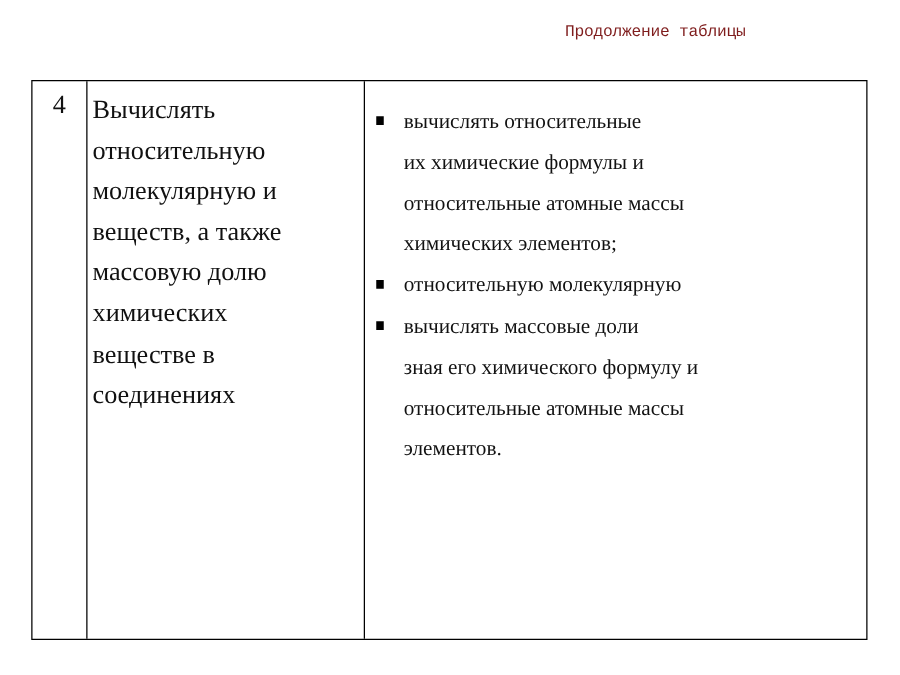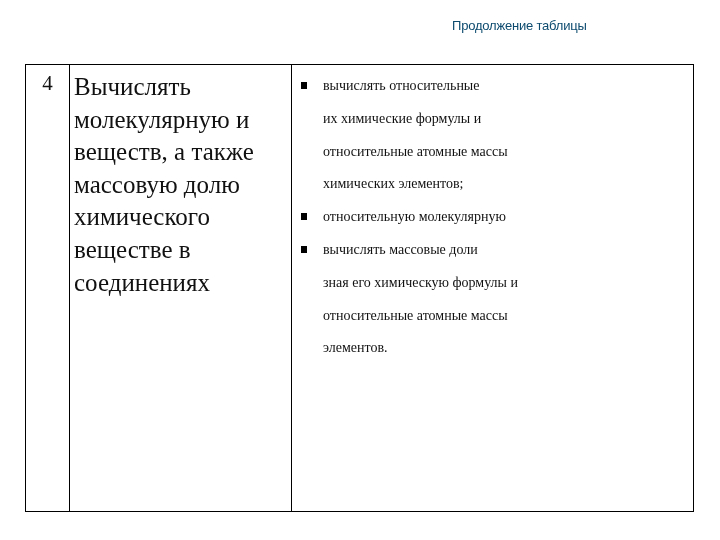--- a/index.html
+++ b/index.html
@@ -1,82 +1,83 @@
 <!DOCTYPE html>
 <html><head>
 <meta charset="utf-8">
 <style>
   html, body { margin:0; padding:0; background:#ffffff; }
   body { width:720px; height:540px; position:relative; overflow:hidden; }
   .caption {
     position:absolute; left:452px; top:18px;
-    font-family:Liberation Sans, sans-serif; font-size:13px; color:#0c4a6e;
+    font-family:Liberation Mono, monospace; font-size:13px; color:#7f1d1d;
     letter-spacing:-0.2px;
   }
   .table {
     position:absolute; left:25px; top:64px; width:669px; height:448px;
     border:1.5px solid #000; box-sizing:border-box;
     font-family:"Liberation Serif", serif; color:#111;
   }
   .vline { position:absolute; top:0; bottom:0; width:0; border-left:1.5px solid #000; }
   .vline.v1 { left:43px; }
   .vline.v2 { left:265px; }
   .num {
     position:absolute; left:0; width:43px; top:6px; text-align:center;
     font-size:21px;
   }
   .left-cell {
     position:absolute; left:48px; top:6px; width:210px;
-    font-size:25px; line-height:32.6px;
+    font-size:21px; line-height:32.6px;
   }
   .left-cell div { white-space:nowrap; }
   .right-cell {
-    position:absolute; left:270px; top:5px; width:395px;
-    font-size:14px; line-height:32.8px;
+    position:absolute; left:270px; top:16px; width:395px;
+    font-size:17px; line-height:32.8px;
   }
   .bullet-item { position:relative; padding-left:27px; }
   .bullet-item .line { white-space:nowrap; }
   .bullet {
     position:absolute; left:5px; top:12px; width:6px; height:7px; background:#000;
   }
 </style>
 </head>
 <body>
 
 <div class="caption">Продолжение таблицы</div>
 
 <div class="table">
   <div class="vline v1"></div>
   <div class="vline v2"></div>
 
   <div class="num">4</div>
 
   <div class="left-cell">
     <div>Вычислять</div>
+    <div>относительную</div>
     <div>молекулярную и</div>
     <div>веществ, а также</div>
     <div>массовую долю</div>
-    <div>химического</div>
+    <div>химических</div>
     <div>веществе в</div>
     <div>соединениях</div>
   </div>
 
   <div class="right-cell">
     <div class="bullet-item">
       <span class="bullet"></span>
       <div class="line">вычислять относительные</div>
       <div class="line">их химические формулы и</div>
       <div class="line">относительные атомные массы</div>
       <div class="line">химических элементов;</div>
     </div>
     <div class="bullet-item">
       <span class="bullet"></span>
       <div class="line">относительную молекулярную</div>
     </div>
     <div class="bullet-item">
       <span class="bullet"></span>
       <div class="line">вычислять массовые доли</div>
-      <div class="line">зная его химическую формулы и</div>
+      <div class="line">зная его химического формулу и</div>
       <div class="line">относительные атомные массы</div>
       <div class="line">элементов.</div>
     </div>
   </div>
 </div>
 
 </body></html>

